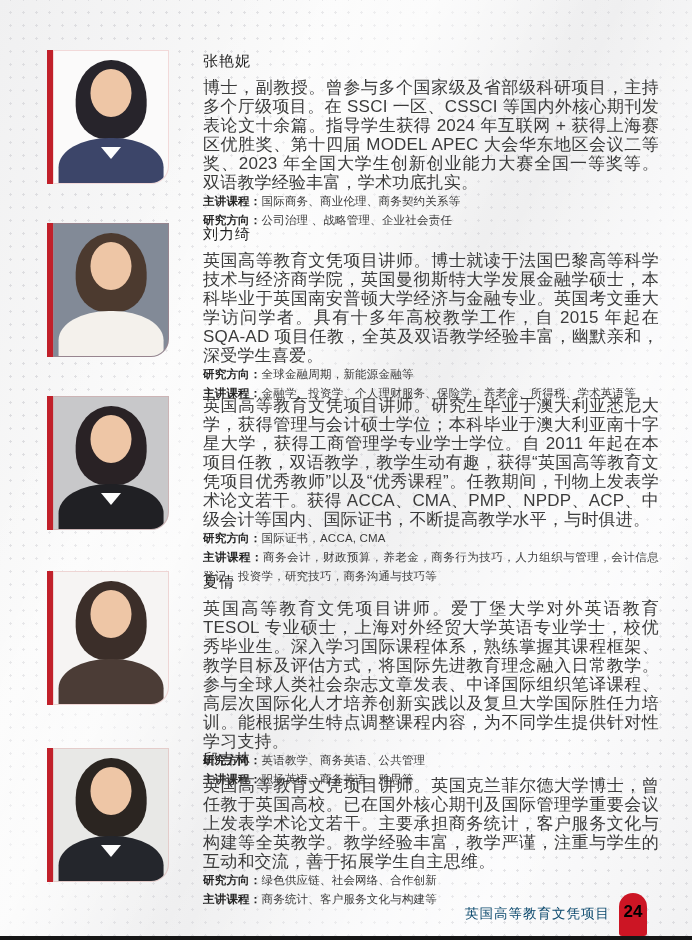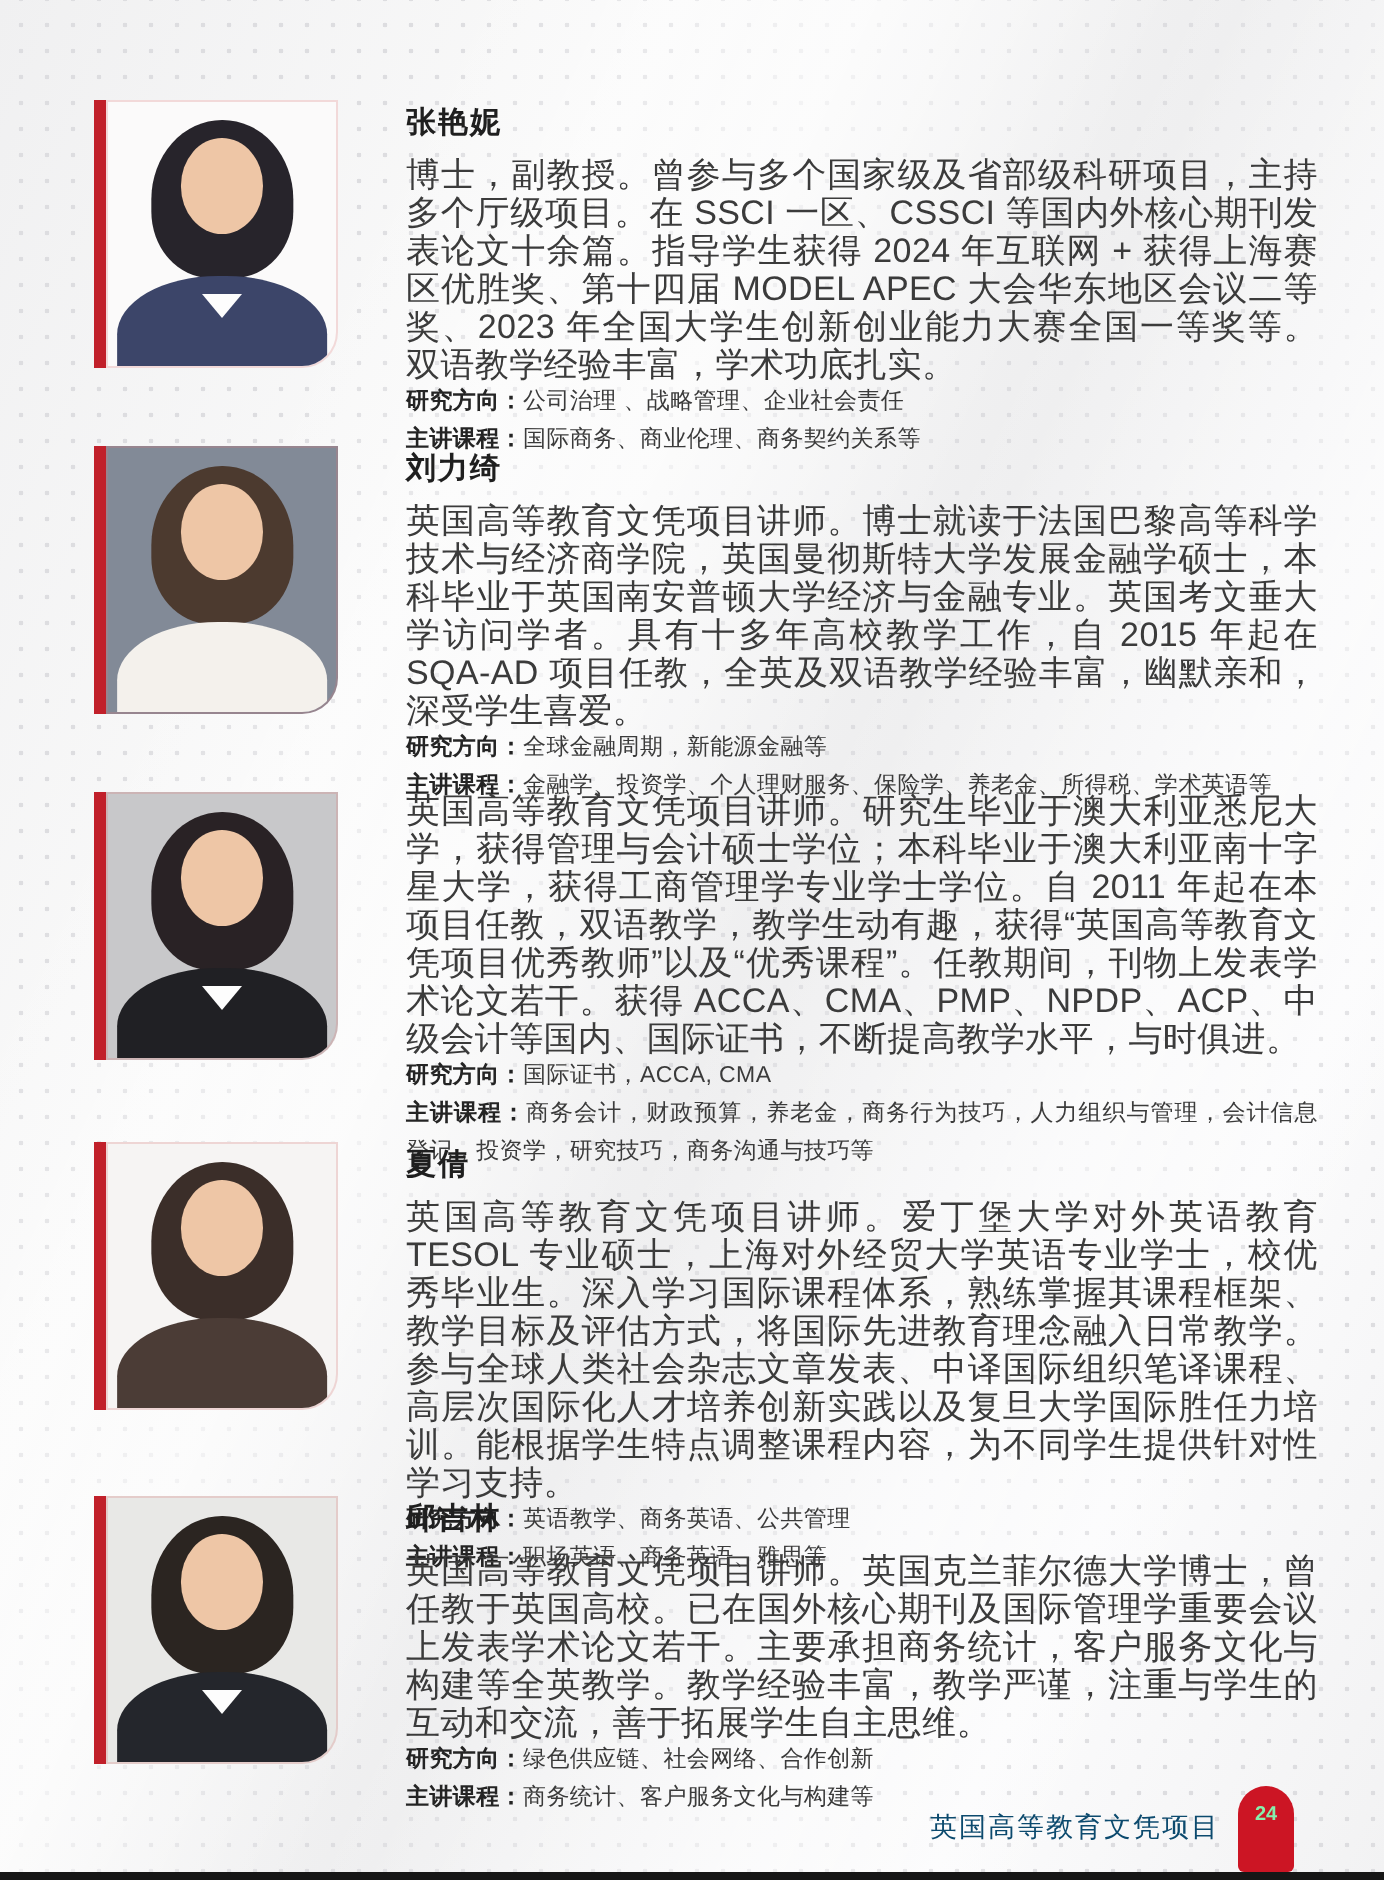--- a/index.html
+++ b/index.html
@@ -24,30 +24,30 @@
   .photo .hair{position:absolute;left:50%;transform:translateX(-50%);top:7%;width:62%;height:60%;border-radius:50% 50% 42% 42%;}
   .photo .face{position:absolute;left:50%;transform:translateX(-50%);top:14%;width:36%;height:36%;border-radius:50%;background:#eec6a6;}
   .photo .shoulders{position:absolute;left:50%;transform:translateX(-50%);bottom:-12%;width:92%;height:46%;border-radius:48% 48% 0 0;}
   .photo .collar{position:absolute;left:50%;transform:translateX(-50%);bottom:18%;width:0;height:0;border-left:10px solid transparent;border-right:10px solid transparent;border-top:12px solid #fdfdfd;}
   .p1 .photo{background:#fbfafa;}  .p1 .hair{background:#27242b;}  .p1 .shoulders{background:#3c4569;}
   .p2 .photo{background:#828a97;}  .p2 .hair{background:#4c3a2f;}  .p2 .shoulders{background:#f4f1ec;}
   .p3 .photo{background:#c8c8ca;}  .p3 .hair{background:#292225;}  .p3 .shoulders{background:#202024;}
   .p4 .photo{background:#f6f4f3;}  .p4 .hair{background:#3b2e29;}  .p4 .shoulders{background:#4b3c36;}
   .p5 .photo{background:#e8e8e6;}  .p5 .hair{background:#2b2521;}  .p5 .shoulders{background:#24262c;}
   .text-col{position:absolute;left:156px;top:0;width:456px;}
-  .name{font-size:15px;font-weight:bold;color:#1f1f1f;letter-spacing:1px;margin:2px 0 7px 0;}
+  .name{font-size:15px;font-weight:normal;color:#1f1f1f;letter-spacing:1px;margin:2px 0 7px 0;}
   .bio{font-size:17px;line-height:19px;color:#3b3b3b;text-align:justify;letter-spacing:.2px;}
   .meta{font-size:11.5px;line-height:19px;color:#3b3b3b;text-align:justify;letter-spacing:.2px;}
   .meta .label{font-weight:bold;color:#242424;}
   .footer-label{position:absolute;top:905px;right:82px;font-size:13.5px;color:#0c4a6e;letter-spacing:1px;}
   .page-badge{
     position:absolute;left:619px;top:893px;width:28px;height:43px;
     background:#cc1524;border-radius:14px 14px 3px 3px;
     display:flex;justify-content:center;align-items:flex-start;padding-top:9px;box-sizing:border-box;
-    color:#86efac;font-size:10px;font-weight:bold;
+    color:#000000;font-size:17px;font-weight:bold;
   }
   .bottom-bar{position:absolute;left:0;bottom:0;width:692px;height:4px;background:#161616;}
 </style>
 </head>
 <body>
 
 <div class="streak"></div>
 
 <div class="profile p1" style="top:50px;">
   <div class="photo-block">
@@ -55,22 +55,22 @@
     <div class="photo">
       <div class="hair"></div>
       <div class="face"></div>
       <div class="shoulders"></div>
       <div class="collar"></div>
     </div>
   </div>
   <div class="text-col">
     <div class="name">张艳妮</div>
     <div class="bio">博士，副教授。曾参与多个国家级及省部级科研项目，主持多个厅级项目。在 SSCI 一区、CSSCI 等国内外核心期刊发表论文十余篇。指导学生获得 2024 年互联网 + 获得上海赛区优胜奖、第十四届 MODEL APEC 大会华东地区会议二等奖、2023 年全国大学生创新创业能力大赛全国一等奖等。双语教学经验丰富，学术功底扎实。</div>
+    <div class="meta"><span class="label">主讲课程：</span><span>国际商务、商业伦理、商务契约关系等</span></div>
     <div class="meta"><span class="label">研究方向：</span><span>公司治理 、战略管理、企业社会责任</span></div>
-    <div class="meta"><span class="label">主讲课程：</span><span>国际商务、商业伦理、商务契约关系等</span></div>
   </div>
 </div>
 
 <div class="profile p2" style="top:223px;">
   <div class="photo-block">
     <div class="red-bar"></div>
     <div class="photo">
       <div class="hair"></div>
       <div class="face"></div>
       <div class="shoulders"></div>

